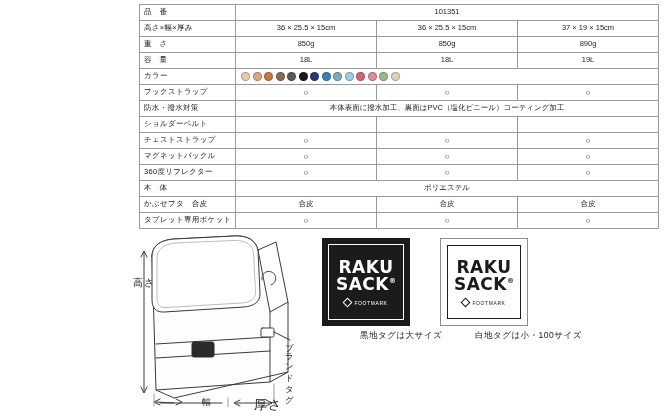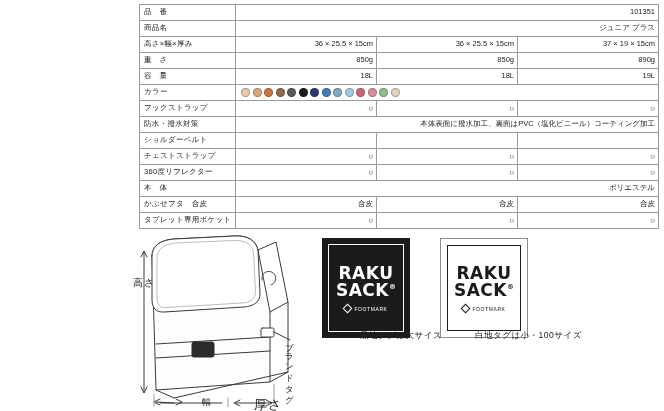--- a/index.html
+++ b/index.html
@@ -20,21 +20,21 @@
     border-collapse:collapse;
     table-layout:fixed;
     font-size:7.5px;
     line-height:1.15;
   }
   .spec-table td{
     border:1px solid #9a9a9a;
     padding:1px 3px;
     height:13px;
     vertical-align:middle;
-    text-align:right;
+    text-align:center;
     color:#222;
   }
   .spec-table td.label{
     text-align:left;
     padding-left:4px;
     width:96px;
     letter-spacing:0.3px;
     margin-left:34px;
   }
   .circle{font-size:8px;color:#333;}
@@ -98,21 +98,21 @@
     letter-spacing:1px;
     color:#222;
     writing-mode:vertical-rl;
     text-orientation:upright;
     line-height:1.05;
   }
 
   
   .logo-card{
     position:absolute;
-    width:88px;height:100px;
+    width:88px;height:88px;
     box-sizing:border-box;
   }
   .logo-black{
     left:322px; top:238px;
     background:#1b1b1b;
   }
   .logo-white{
     left:440px; top:238px;
     background:#ffffff;
     border:1px solid #8c8c8c;
@@ -175,24 +175,20 @@
     <colgroup>
       <col style="width:96px">
       <col style="width:141px">
       <col style="width:141px">
       <col style="width:141px">
     </colgroup>
     <tbody>
         <tr>
           <td class="label">品　番</td>
           <td colspan="3">101351</td>
-        </tr>
-        <tr>
-          <td class="label">商品名</td>
-          <td colspan="3">ジュニア プラス</td>
         </tr>
         <tr>
           <td class="label">高さ×幅×厚み</td>
           <td>36 × 25.5 × 15cm</td>
           <td>36 × 25.5 × 15cm</td>
           <td>37 × 19 × 15cm</td>
         </tr>
         <tr>
           <td class="label">重　さ</td>
           <td>850g</td>
@@ -242,20 +238,26 @@
           <td></td>
           <td></td>
         </tr>
         <tr>
           <td class="label">チェストストラップ</td>
           <td class="circle">○</td>
           <td class="circle">○</td>
           <td class="circle">○</td>
         </tr>
         <tr>
+          <td class="label">マグネットバックル</td>
+          <td class="circle">○</td>
+          <td class="circle">○</td>
+          <td class="circle">○</td>
+        </tr>
+        <tr>
           <td class="label">360度リフレクター</td>
           <td class="circle">○</td>
           <td class="circle">○</td>
           <td class="circle">○</td>
         </tr>
         <tr>
           <td class="label">本　体</td>
           <td colspan="3">ポリエステル</td>
         </tr>
         <tr>

